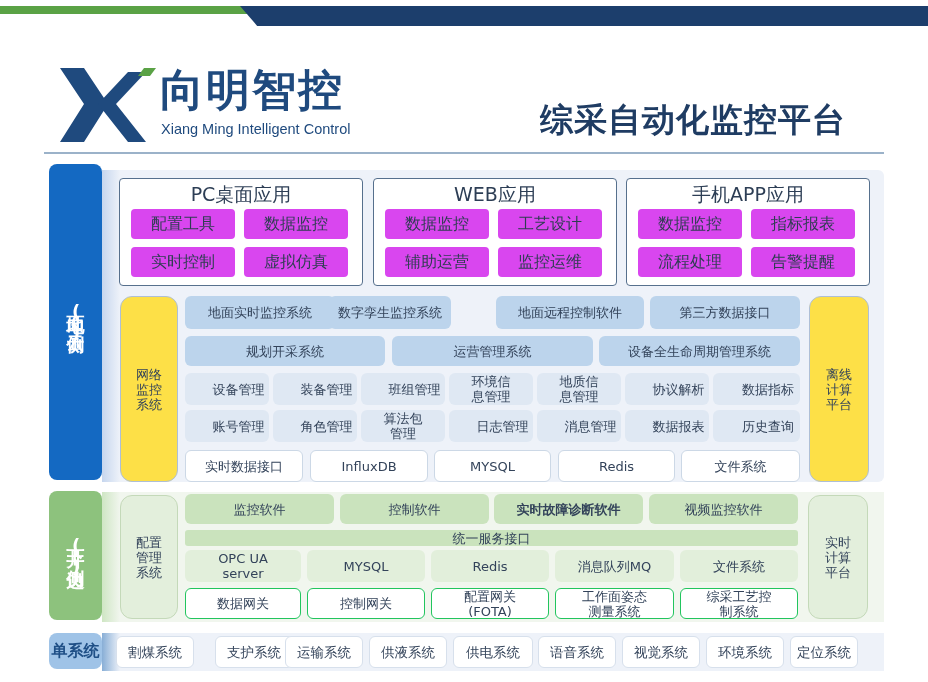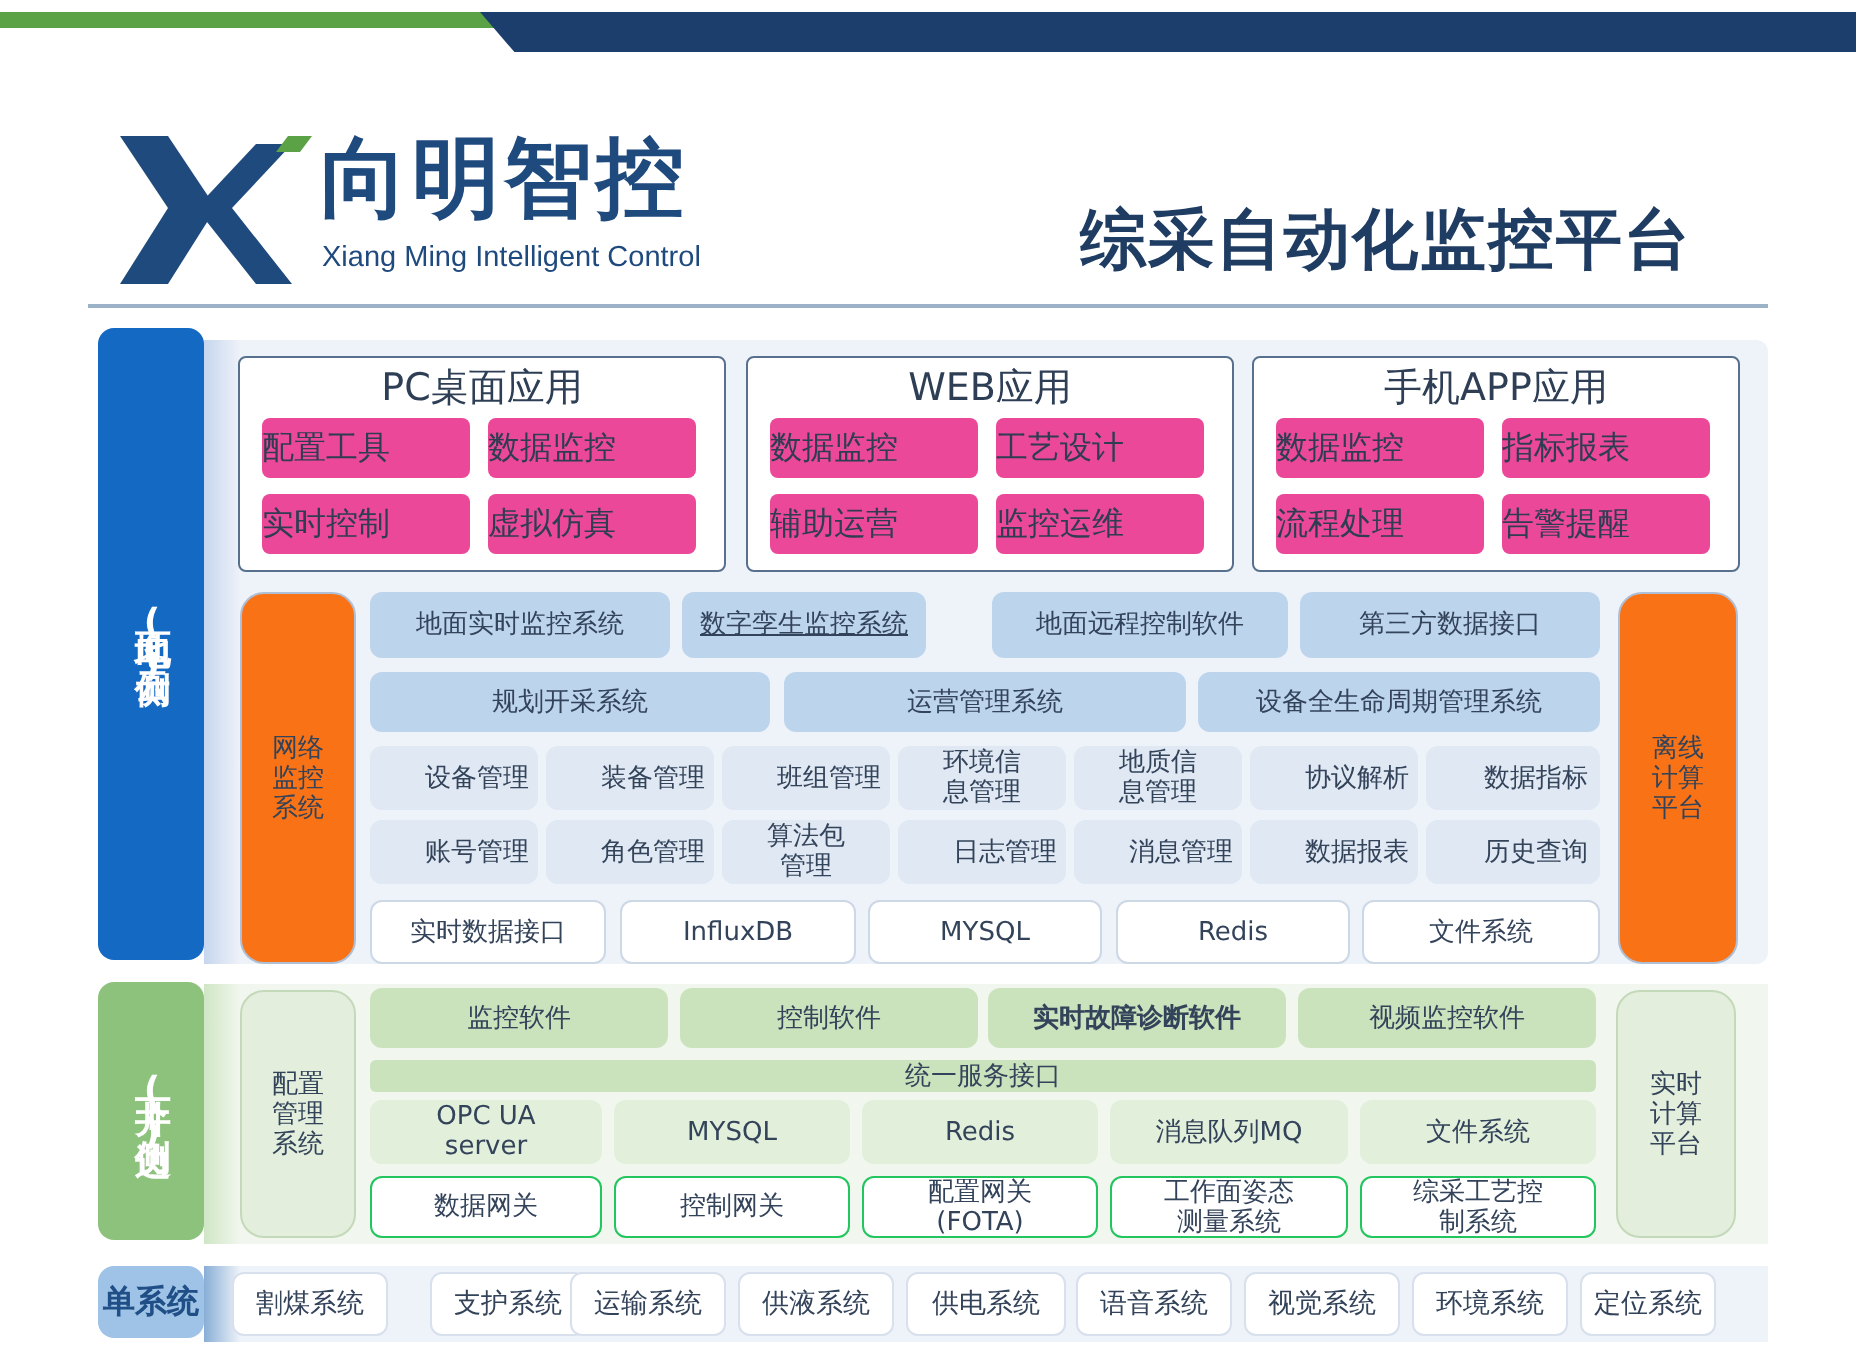--- a/index.html
+++ b/index.html
@@ -24,33 +24,33 @@
   .panel-ground { position: absolute; left: 102px; top: 170px; width: 782px; height: 312px; background: #eef2f9; border-radius: 0 6px 6px 0; }
   .panel-ground-shade { position: absolute; left: 102px; top: 170px; width: 18px; height: 312px; background: linear-gradient(90deg, #c6d6ee, #eef2f9); }
   .panel-under { position: absolute; left: 102px; top: 492px; width: 782px; height: 130px; background: #f1f6ee; }
   .panel-under-shade { position: absolute; left: 102px; top: 492px; width: 18px; height: 130px; background: linear-gradient(90deg, #cfe6c4, #f1f6ee); }
   .panel-single { position: absolute; left: 102px; top: 633px; width: 782px; height: 38px; background: #eef2f9; }
   .panel-single-shade { position: absolute; left: 102px; top: 633px; width: 18px; height: 38px; background: linear-gradient(90deg, #88aed6, #eef2f9); }
 
   
   .app-box { position: absolute; top: 178px; height: 108px; background: #fff; border: 1.5px solid #56708d; border-radius: 4px; }
   .app-title { position: absolute; left: 0; right: 0; top: 2px; text-align: center; font-size: 19px; color: #2d3e55; line-height: 26px; }
-  .app-item { position: absolute; width: 104px; height: 30px; background: #ec4899; border-radius: 4px; font-size: 16px; text-align: left; line-height: 30px; color: #2f3d52; }
+  .app-item { position: absolute; width: 104px; height: 30px; background: #d946ef; border-radius: 4px; font-size: 16px; text-align: center; line-height: 30px; color: #2f3d52; }
 
   .chip { position: absolute; border-radius: 6px; font-size: 13px; text-align: center; display: flex; align-items: center; justify-content: center; line-height: 15px; color: #33435a; }
   .chip.blue { background: #bcd4ec; }
   .chip.lblue { background: #dfe8f3; padding-left: 23px; }
   .chip.white { background: #fff; border: 1px solid #ccd8e6; }
   .chip.green { background: #cae3bd; }
   .chip.lgreen { background: #e2efdb; }
   .chip.gwhite { background: #fff; border: 1px solid #22c55e; }
   .chip.single { background: #fff; border: 1px solid #d7e0ec; font-size: 13.5px; }
 
   .side-col { position: absolute; border-radius: 12px; font-size: 13px; display: flex; align-items: center; justify-content: center; text-align: center; line-height: 15px; color: #33435a; }
-  .side-col.blue { background: #f97316; border: 1.5px solid #aebfd6; }
+  .side-col.blue { background: #fde047; border: 1.5px solid #aebfd6; }
   .side-col.green { background: #e3efdc; border: 1.5px solid #c4d9b9; }
   .side-col span { display: block; width: 30px; }
 </style>
 </head>
 <body>
 
 <div class="topbar-green"></div>
 <div class="topbar-blue2"></div>
 
 <svg class="logo" viewBox="0 0 110 80">
@@ -97,21 +97,21 @@
 </div>
 
 <div class="side-col blue" style="left:120px;top:296px;width:58px;height:186px;">
     <span>网络监控系统</span>
   </div>
 <div class="side-col blue" style="left:809px;top:296px;width:60px;height:186px;">
     <span>离线计算平台</span>
   </div>
 
 <div class="chip blue" style="left:185px;top:296px;width:150px;height:33px;">地面实时监控系统</div>
-<div class="chip blue" style="left:341px;top:296px;width:122px;height:33px;text-decoration:underline;">数字孪生监控系统</div>
+<div class="chip blue" style="left:329px;top:296px;width:122px;height:33px;">数字孪生监控系统</div>
 <div class="chip blue" style="left:496px;top:296px;width:148px;height:33px;">地面远程控制软件</div>
 <div class="chip blue" style="left:650px;top:296px;width:150px;height:33px;text-align:right;">第三方数据接口</div>
 
 <div class="chip blue" style="left:185px;top:336px;width:200px;height:30px;">规划开采系统</div>
 <div class="chip blue" style="left:392px;top:336px;width:201px;height:30px;">运营管理系统</div>
 <div class="chip blue" style="left:599px;top:336px;width:201px;height:30px;">设备全生命周期管理系统</div>
 
 <div class="chip lblue" style="left:185px;top:373px;width:84px;height:32px;">设备管理</div>
 <div class="chip lblue" style="left:273px;top:373px;width:84px;height:32px;">装备管理</div>
 <div class="chip lblue" style="left:361px;top:373px;width:84px;height:32px;">班组管理</div>

